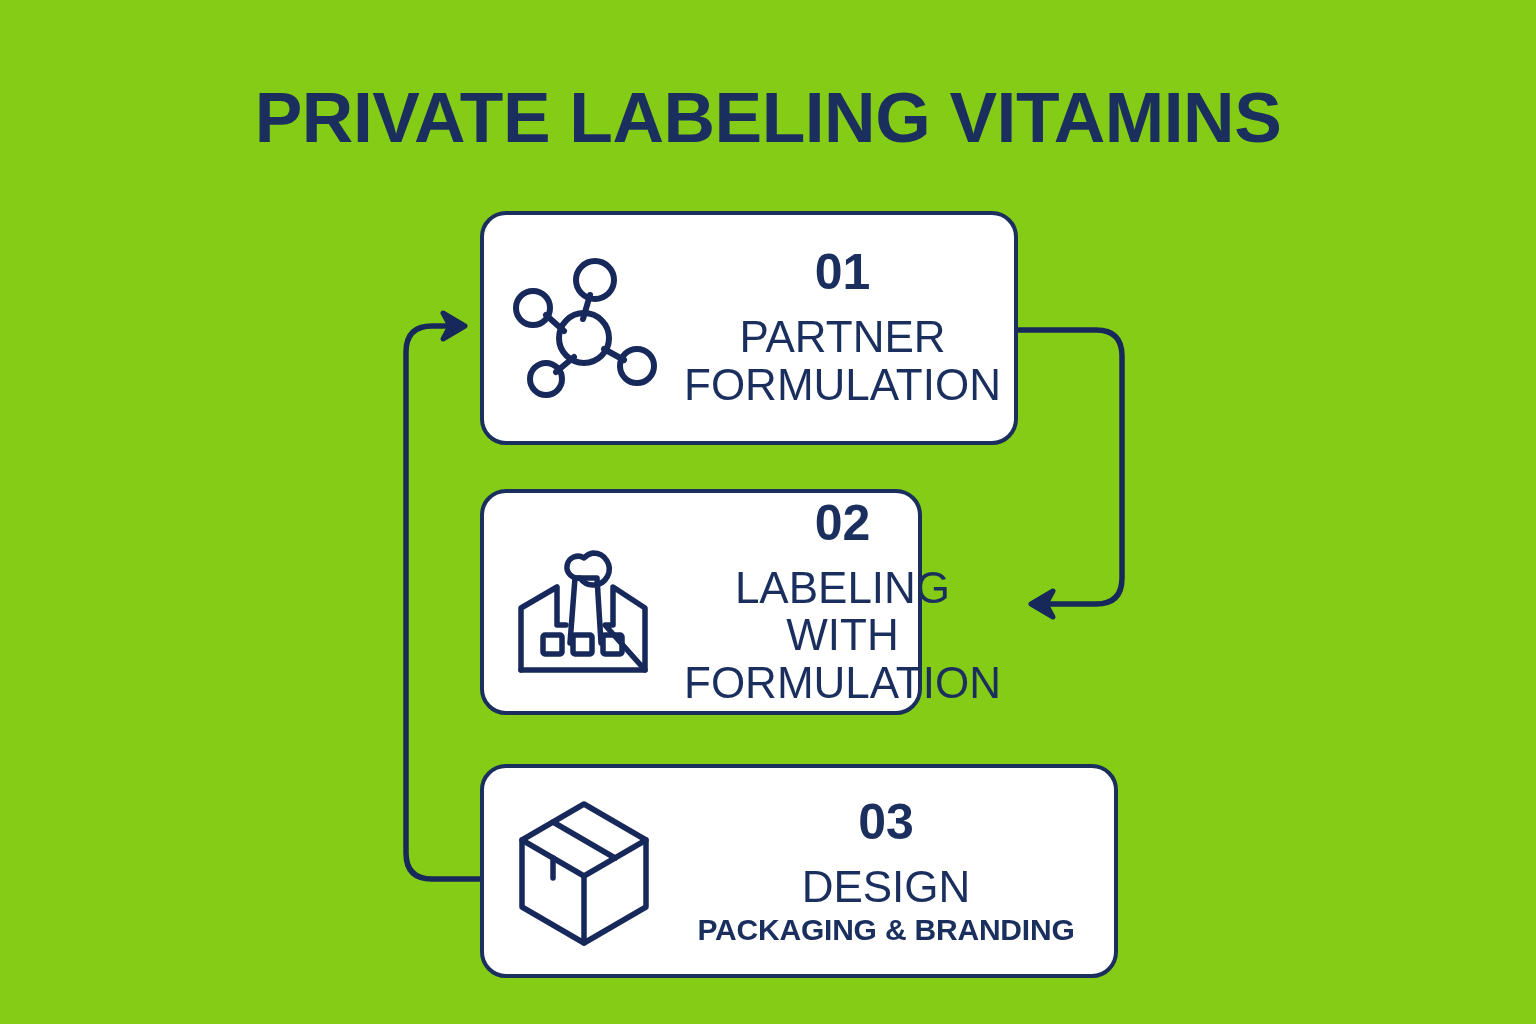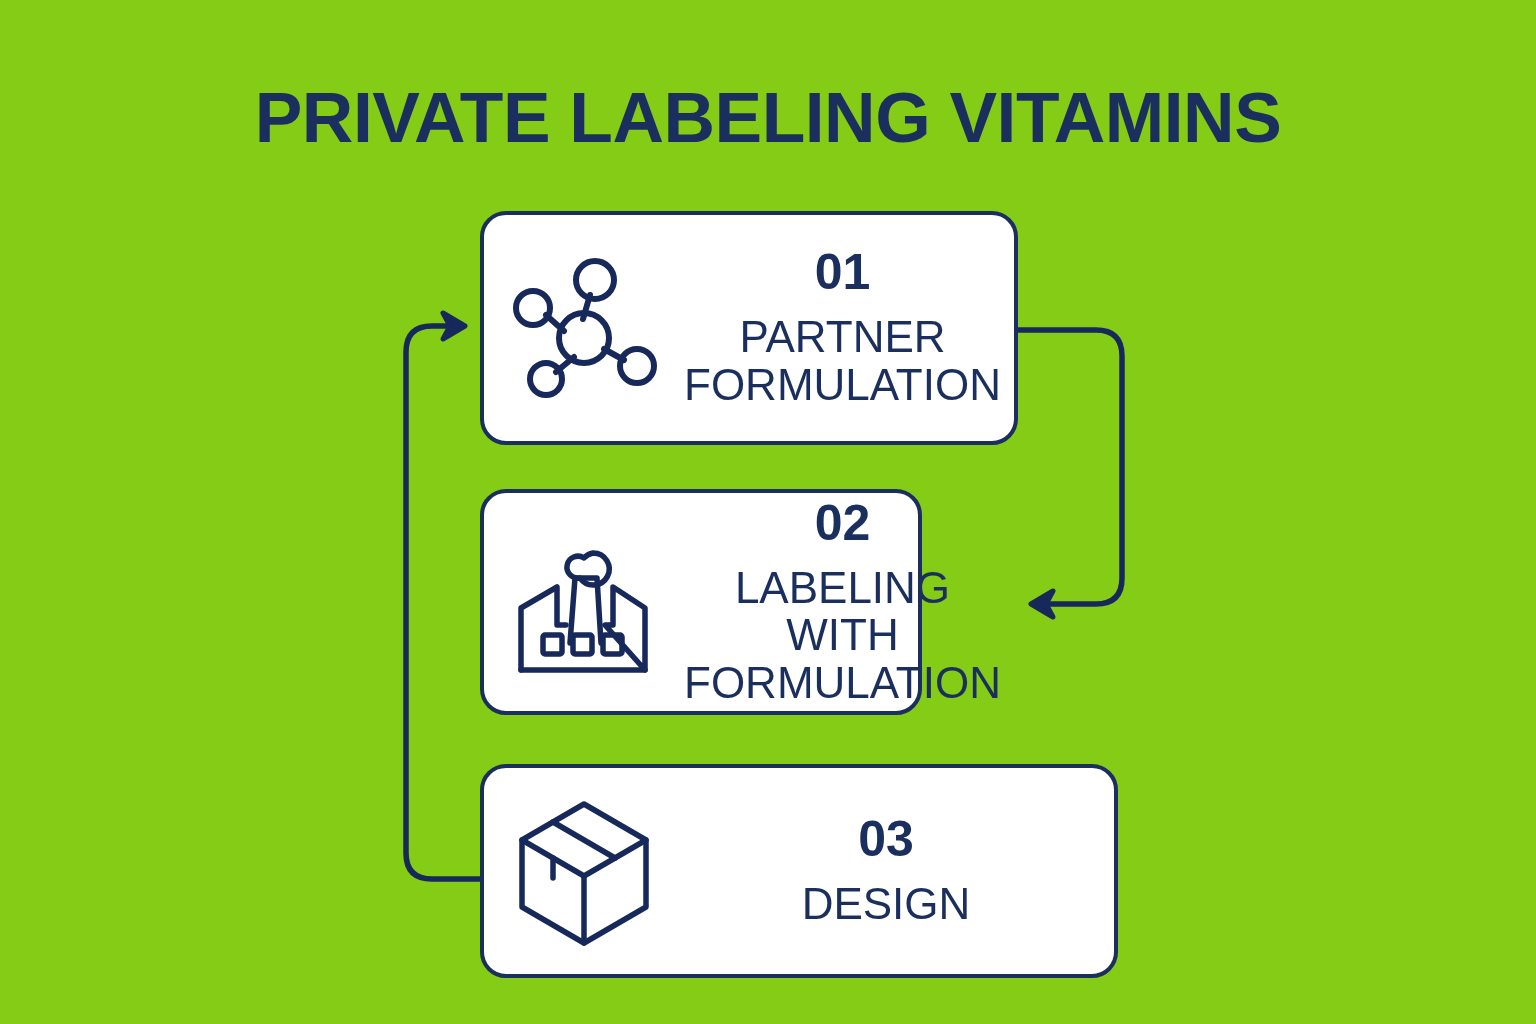--- a/index.html
+++ b/index.html
@@ -196,16 +196,17 @@
 
           <line x1="39" y1="62" x2="39" y2="82"></line>
         </g>
       </svg>
     </div>
     <div class="card-text">
       <div class="step-num">03</div>
       <div class="step-label">
         <div>DESIGN</div>
       </div>
+      <div class="step-sub">PACKAGING &amp; BRANDING</div>
     </div>
   </div>
 
 </div>
 
 </body></html>

